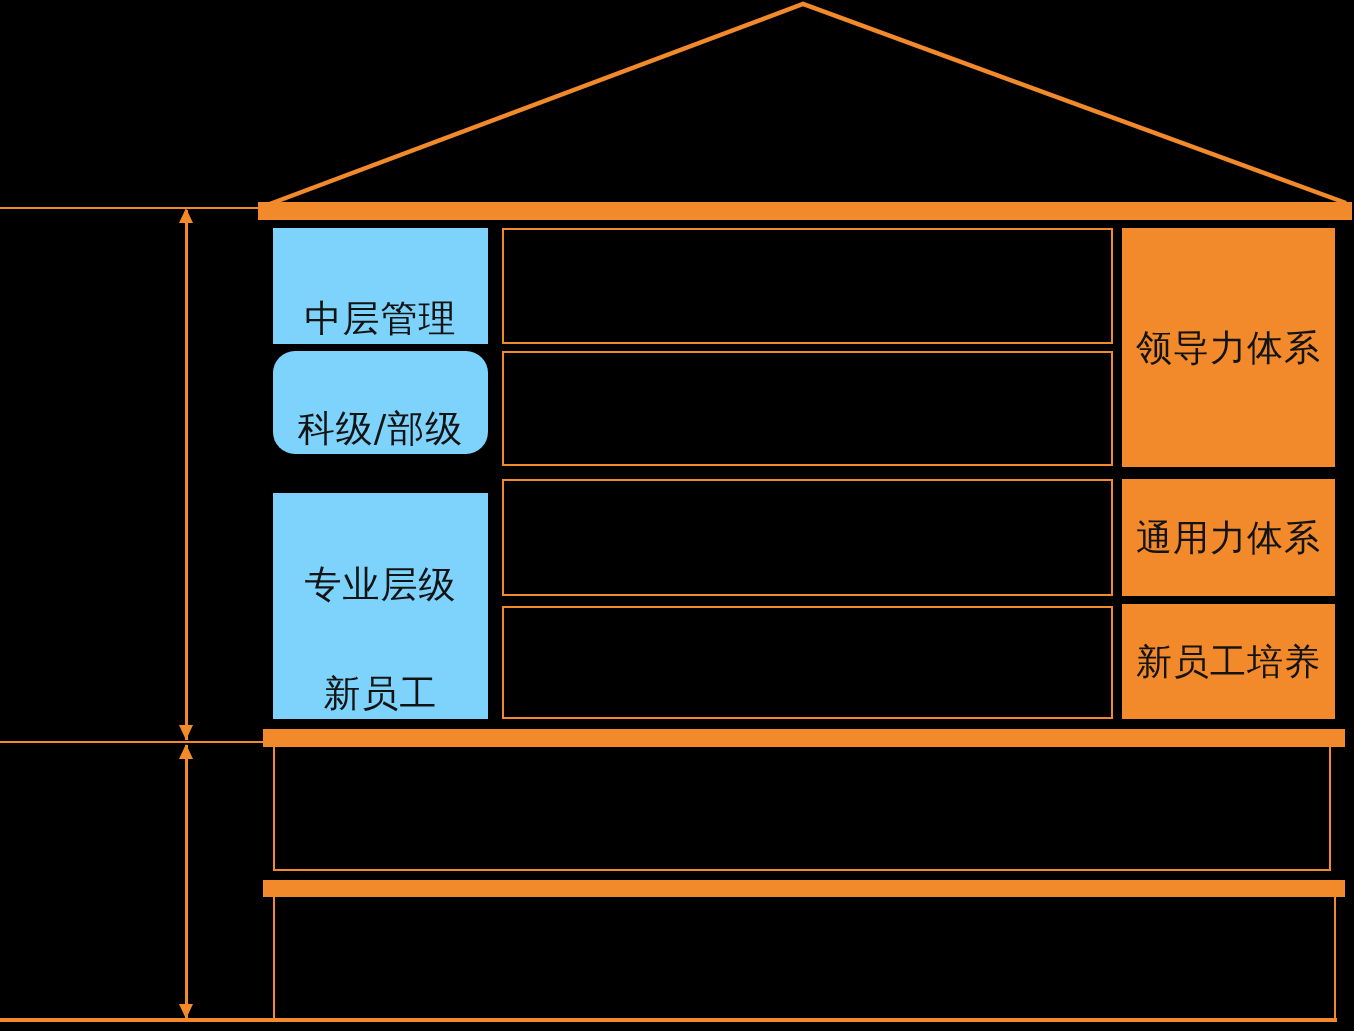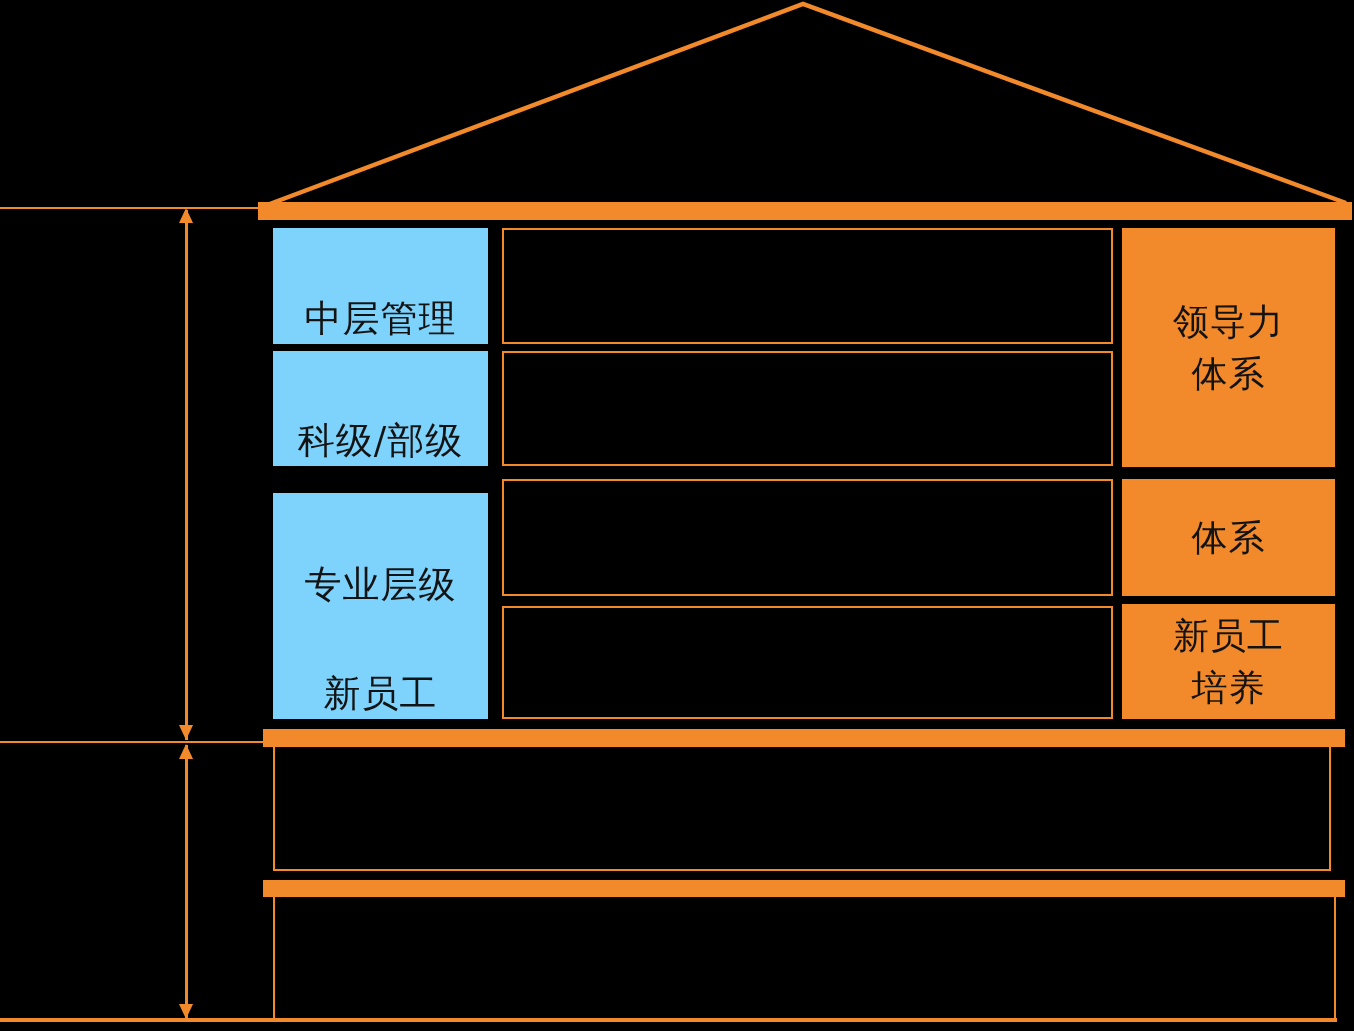--- a/index.html
+++ b/index.html
@@ -13,21 +13,21 @@
     position:absolute;left:273px;width:215px;background:#7dd3fc;
     display:flex;align-items:flex-end;justify-content:center;
     color:#131313;font-size:37px;letter-spacing:1px;white-space:nowrap;
   }
   .contentbox{
     position:absolute;left:502px;width:611px;box-sizing:border-box;
     border:2.5px solid #F28A2B;background:transparent;
   }
   .sysbox{
     position:absolute;left:1122px;width:213px;background:#F28A2B;
-    display:flex;flex-direction:column;align-items:center;justify-content:center;
+    display:flex;flex-direction:row;align-items:center;justify-content:center;
     color:#131313;font-size:36px;line-height:1.42;letter-spacing:1px;text-align:center;
   }
   .foundation1{
     position:absolute;left:273px;top:747px;width:1058px;height:124px;box-sizing:border-box;
     border-left:2.5px solid #F28A2B;border-right:2.5px solid #F28A2B;border-bottom:2.5px solid #F28A2B;
   }
   .foundation2{
     position:absolute;left:273px;top:897px;width:1063px;height:122px;box-sizing:border-box;
     border-left:2.5px solid #F28A2B;border-right:2.5px solid #F28A2B;
   }
@@ -50,40 +50,41 @@
 
   <svg class="abs" style="left:0;top:0;" width="1354" height="230" viewBox="0 0 1354 230">
     <polyline points="259,208 803,4 1346,203" fill="none" stroke="#F28A2B" stroke-width="4.5"></polyline>
   </svg>
 
   <div class="bar" style="left:258px;top:202px;width:1094px;height:18px;"></div>
 
   <div class="levelbox" style="top:228px;height:116px;">
     <span>中层管理</span>
   </div>
-  <div class="levelbox" style="top:351px;height:115px;">
+  <div class="levelbox" style="top:351px;height:103px;border-radius:22px;">
     <span>科级/部级</span>
   </div>
   <div class="levelbox" style="top:493px;height:117px;">
     <span>专业层级</span>
   </div>
   <div class="levelbox" style="top:606px;height:113px;">
     <span>新员工</span>
   </div>
 
   <div class="contentbox" style="top:228px;height:116px;"></div>
   <div class="contentbox" style="top:351px;height:115px;"></div>
   <div class="contentbox" style="top:479px;height:117px;"></div>
   <div class="contentbox" style="top:606px;height:113px;"></div>
 
   <div class="sysbox" style="top:228px;height:239px;">
     <span>领导力</span>
     <span>体系</span>
   </div>
   <div class="sysbox" style="top:479px;height:117px;">
+    <span>通用力</span>
     <span>体系</span>
   </div>
   <div class="sysbox" style="top:604px;height:115px;">
     <span>新员工</span>
     <span>培养</span>
   </div>
 
   <div class="bar" style="left:263px;top:729px;width:1082px;height:18px;"></div>
   <div class="foundation1"></div>
 

